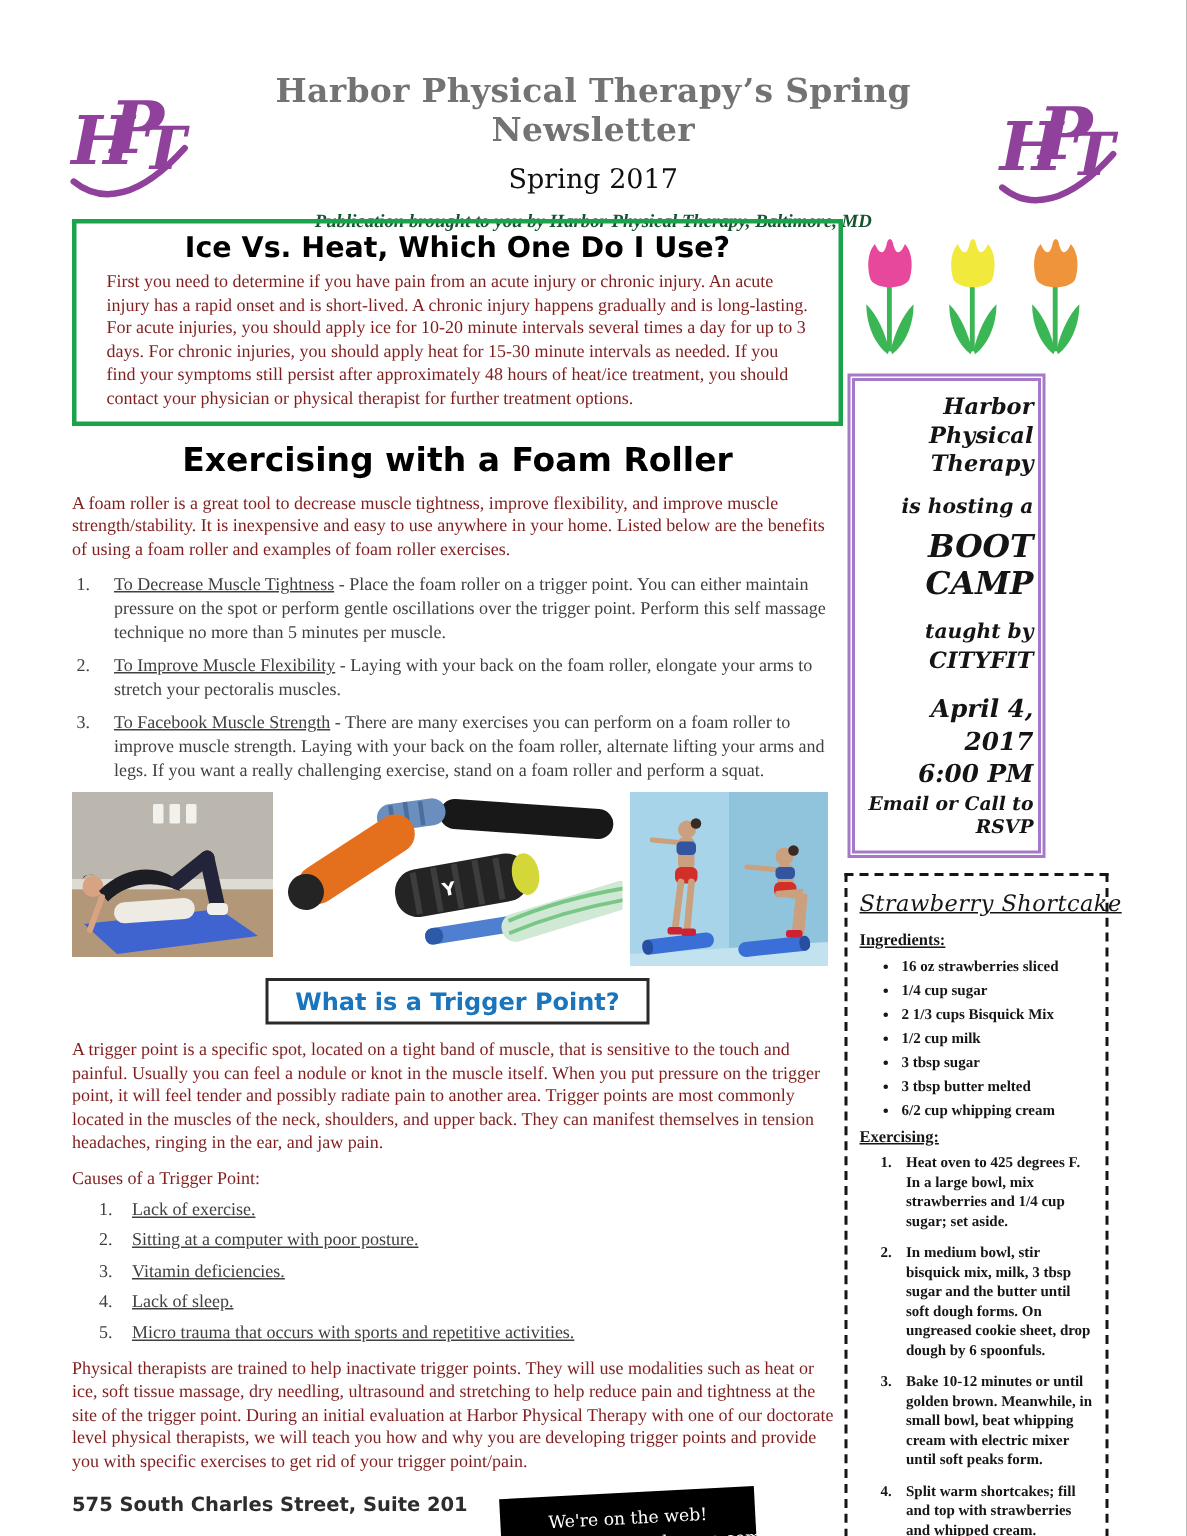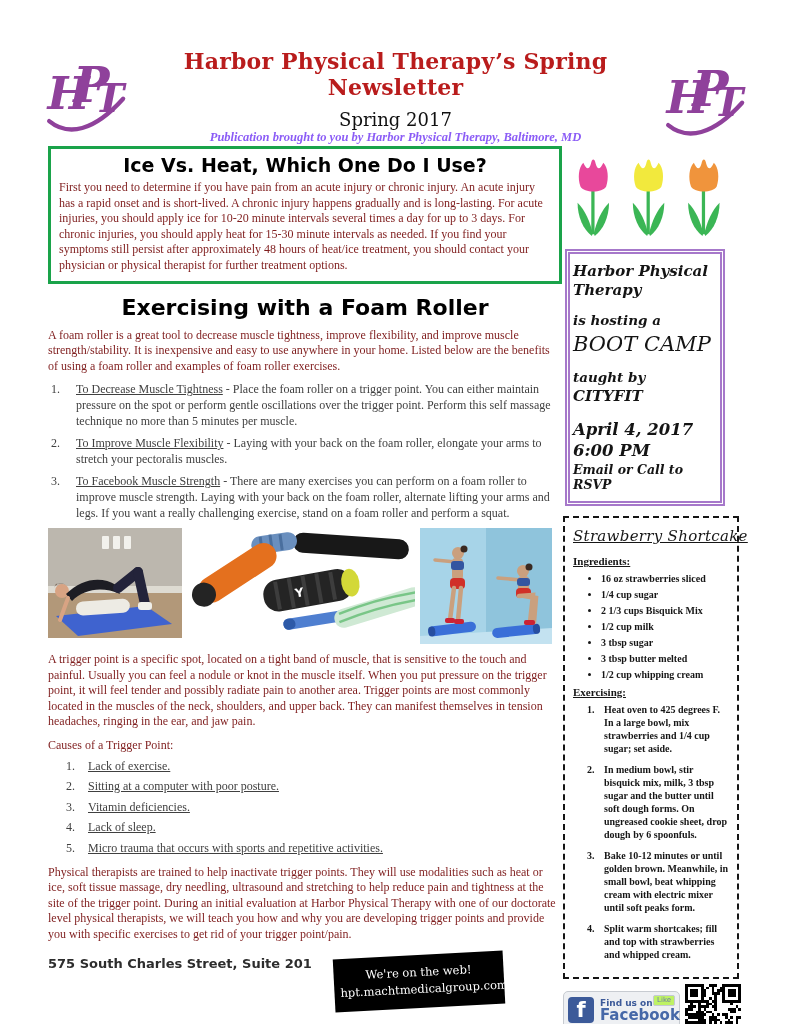--- a/index.html
+++ b/index.html
@@ -5,30 +5,30 @@
   html,body { margin:0; padding:0; background:#888; }
   .page { position:relative; width:791px; height:1024px; background:#ffffff; margin:0 auto;
           font-family:"Liberation Serif", serif; overflow:hidden; }
 
   
   .header { position:absolute; top:48px; left:0; right:0; height:100px; }
   .logo { position:absolute; width:86px; height:90px; }
   .logo.left  { left:44px; top:4px; }
   .logo.right { right:42px; top:8px; }
   .header-text { text-align:center; margin:0 140px; }
-  .nl-title    { font:bold 22px "DejaVu Serif", serif; color:#b91c1c; letter-spacing:.2px; }
+  .nl-title    { font:bold 22px "DejaVu Serif", serif; color:#737373; letter-spacing:.2px; }
   .nl-subtitle { font:18px "DejaVu Serif", serif; color:#101010; margin-top:9px; }
-  .nl-tagline  { font:bold italic 12.5px "Liberation Serif", serif; font-style:italic; color:#8b5cf6; }
+  .nl-tagline  { font:bold italic 12.5px "Liberation Serif", serif; font-style:italic; color:#14532d; margin-top:10px; }
 
   
   .left-col  { position:absolute; left:48px; top:146px; width:514px; }
   .right-col { position:absolute; left:563px; top:150px; width:182px; }
 
   
-  .ice-box   { border:3px solid var(--green_border,#1aa34a); padding:3px 8px 7px; }
+  .ice-box   { border:3px solid var(--green_border,#1aa34a); padding:3px 20px 7px; }
   .ice-title { text-align:center; font:bold 19px "DejaVu Sans", sans-serif; color:#000; margin:2px 0 4px; }
   .body-text { font:12px/1.3 "Liberation Serif", serif; color:#7f1d1d; margin:0 0 8px; }
   .ice-box .body-text { margin:0; }
 
   h2.section { text-align:center; font:bold 22px "DejaVu Sans", sans-serif; color:#000; margin:11px 0 8px; }
 
   .fr-item  { display:flex; margin-bottom:7px; font:12px/1.3 "Liberation Serif", serif; color:#404040; }
   .fr-num   { width:25px; flex:none; padding-left:3px; }
   .fr-title { text-decoration:underline; }
 
@@ -46,25 +46,25 @@
 
   
   .footer-row { display:flex; align-items:flex-start; margin-top:12px; }
   .address    { font:bold 13px/1.32 "DejaVu Sans", sans-serif; color:#2d2d2d; }
   .web-banner { margin-left:auto; margin-right:58px; width:158px; background:#000; color:#fff; text-align:center;
                 padding:9px 6px; transform:rotate(-3deg); font:11.5px/1.5 "DejaVu Serif", serif; }
 
   
   .tulips { display:block; margin:2px 0 5px 6px; }
 
-  .boot-box { border:5px double var(--purple_border,#a678ca); width:160px; box-sizing:border-box; margin-left:2px;
-              padding:8px 3px 9px; text-align:left; font-family:"DejaVu Serif", serif; color:#141414; }
+  .boot-box { border:5px double var(--purple_border,#a678ca); width:132px; box-sizing:border-box; margin-left:2px;
+              padding:8px 3px 9px; text-align:right; font-family:"DejaVu Serif", serif; color:#141414; }
   .bc-name { font-weight:bold; font-style:italic; font-size:15px; line-height:1.25; }
   .bc-sm   { font-weight:bold; font-style:italic; font-size:13.5px; line-height:1.3; margin-top:12px; }
-  .bc-big  { font-weight:normal; font-style:italic; font-size:21px; line-height:1.2; margin:3px 0 2px; }
+  .bc-big  { font-weight:bold; font-style:italic; font-size:21px; line-height:1.2; margin:3px 0 2px; }
   .bc-date { font-weight:bold; font-style:italic; font-size:16.5px; line-height:1.3; }
   .bc-rsvp { font-weight:bold; font-style:italic; font-size:12.5px; margin-top:1px; }
   .bc-gap  { height:13px; }
 
   .recipe-box { border:2px dashed #151515; width:176px; box-sizing:border-box; margin-top:10px;
                 padding:5px 8px 8px; color:#161616; }
   .recipe-title { font:italic 15px/1.2 "DejaVu Serif", serif; text-decoration:underline; text-align:right;
                   letter-spacing:.3px; margin:4px 0 10px; white-space:nowrap; }
   .recipe-label { font:bold 11px "Liberation Serif", serif; text-decoration:underline; margin:0 0 5px; }
   ul.ingredients { margin:0 0 5px; padding-left:28px; }
@@ -218,20 +218,23 @@
           <circle cx="109" cy="39" r="3.5" fill="#3a2a22"></circle>
         <path d="M101 52 L78 50" stroke="#caa07e" stroke-width="3.5" stroke-linecap="round"></path>
         <rect x="98" y="48" width="11" height="15" rx="4" fill="#caa07e"></rect>
         <rect x="97" y="50" width="13" height="8" rx="3" fill="#3355a0"></rect>
         <rect x="96" y="60" width="15" height="10" rx="4" fill="#d03028"></rect>
         <path d="M99 68 L113 67 L110 94 M104 68 L116 70 L114 94" stroke="#caa07e" stroke-width="4.5" stroke-linecap="round" fill="none"></path>
         <rect x="104" y="92" width="11" height="5" rx="2" fill="#c23"></rect>
       </svg>
     </div>
 
+    <div class="tp-wrap">
+      <span class="tp-box">What is a Trigger Point?</span>
+    </div>
     <p class="body-text">A trigger point is a specific spot, located on a tight band of muscle, that is sensitive to the touch and painful. Usually you can feel a nodule or knot in the muscle itself. When you put pressure on the trigger point, it will feel tender and possibly radiate pain to another area.  Trigger points are most commonly located in the muscles of the neck, shoulders, and upper back. They can manifest themselves in tension headaches, ringing in the ear, and jaw pain.</p>
     <p class="body-text causes-title">Causes of a Trigger Point:</p>
     <ol class="causes">
 
     <li>Lack of exercise.</li>
         <li>Sitting at a computer with poor posture.</li>
         <li>Vitamin deficiencies.</li>
         <li>Lack of sleep.</li>
         <li>Micro trauma that occurs with sports and repetitive activities.</li>
       </ol>
@@ -289,21 +292,21 @@
       <div class="recipe-title">Strawberry Shortcake</div>
       <div class="recipe-label">Ingredients:</div>
       <ul class="ingredients">
 
       <li>16 oz strawberries sliced</li>
           <li>1/4 cup sugar</li>
           <li>2 1/3 cups Bisquick Mix</li>
           <li>1/2 cup milk</li>
           <li>3 tbsp sugar</li>
           <li>3 tbsp butter melted</li>
-          <li>1/2 cup whipping cream</li>
+          <li>6/2 cup whipping cream</li>
         </ul>
       <div class="recipe-label">Exercising:</div>
       <ol class="directions">
 
       <li>Heat oven to 425 degrees F.  In a large bowl, mix strawberries and 1/4 cup sugar; set aside.</li>
           <li>In medium bowl, stir bisquick mix, milk, 3 tbsp sugar and the butter until soft dough forms. On ungreased cookie sheet, drop dough by 6 spoonfuls.</li>
           <li>Bake 10-12 minutes or until golden brown.  Meanwhile, in small bowl, beat whipping cream with electric mixer until soft peaks form.</li>
           <li>Split warm shortcakes; fill and top with strawberries and whipped cream.</li>
         </ol>
     </div>

